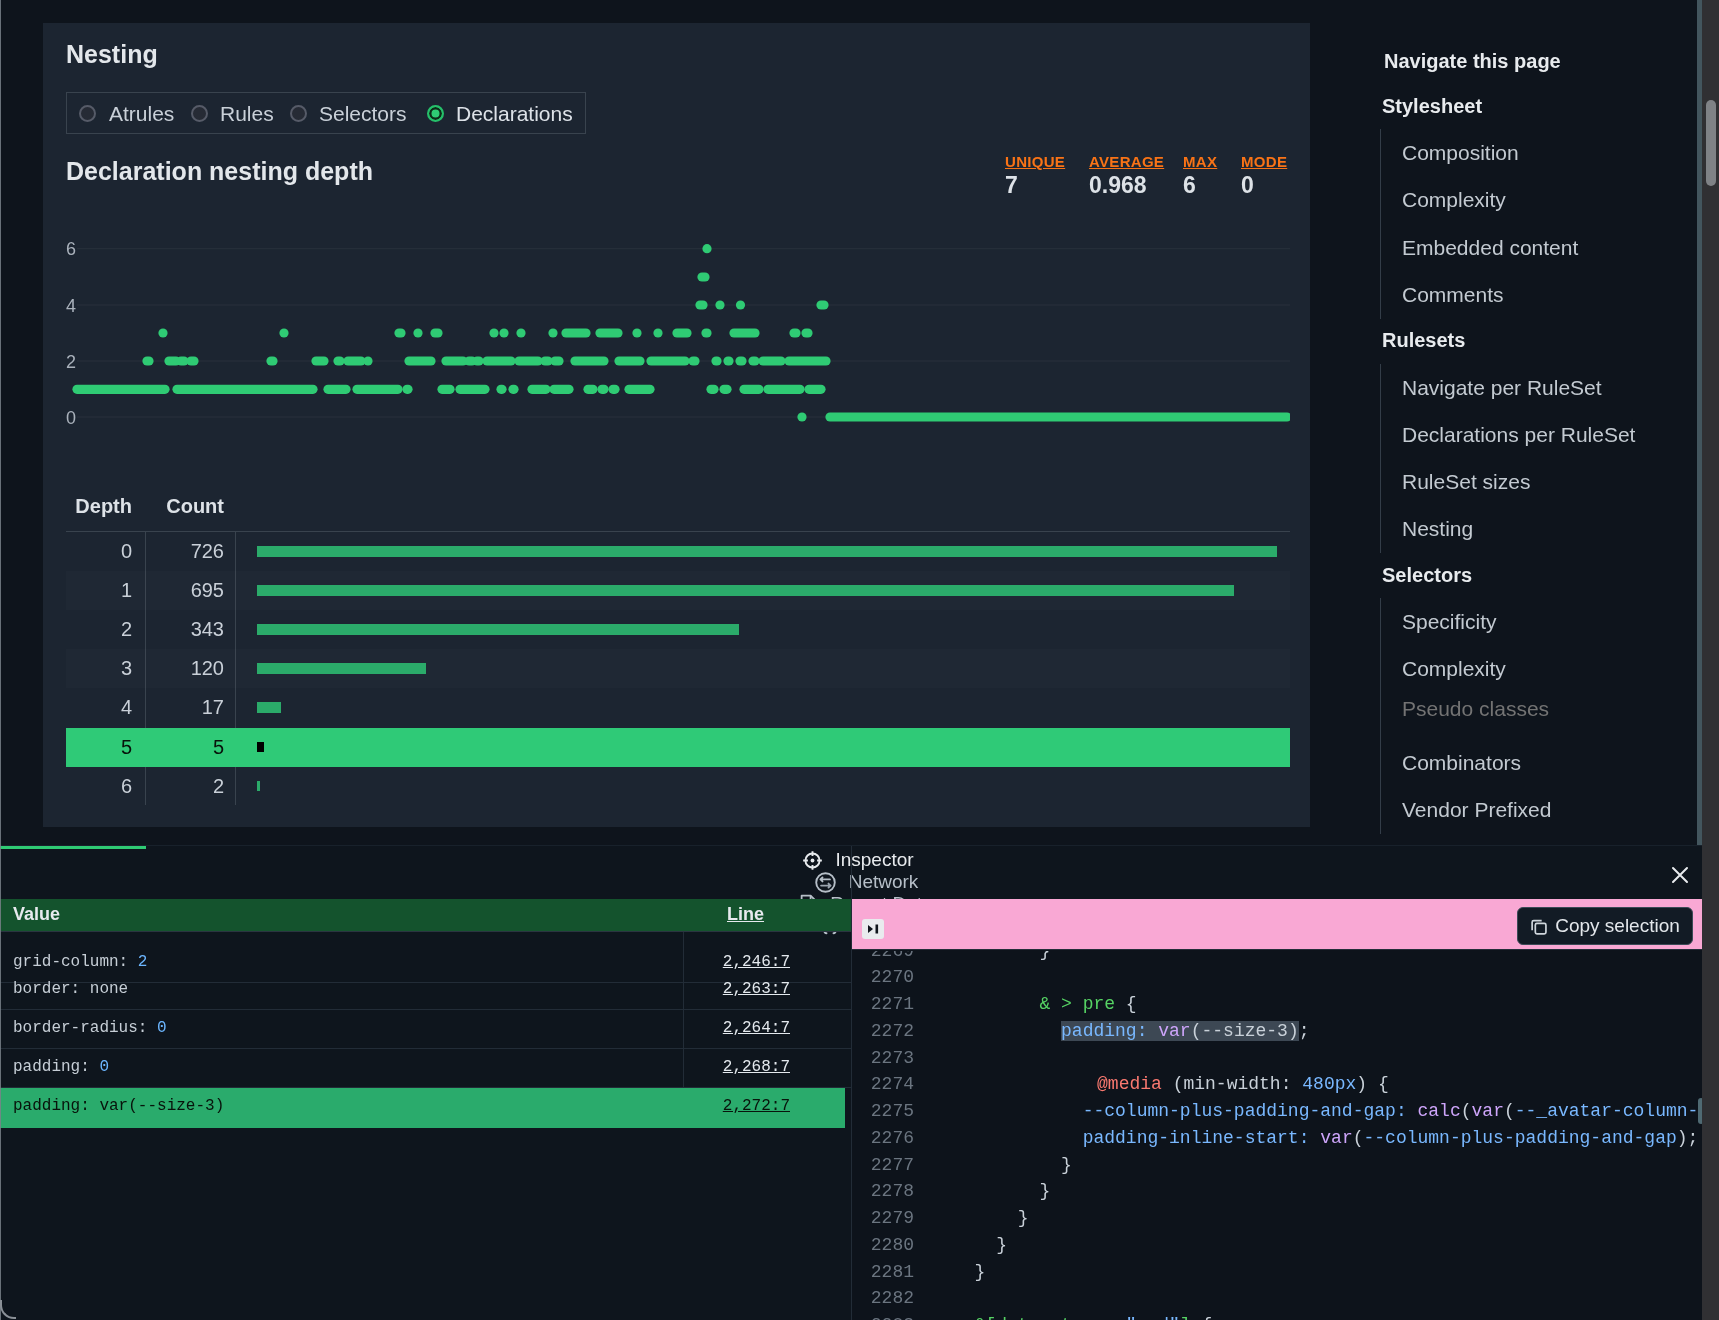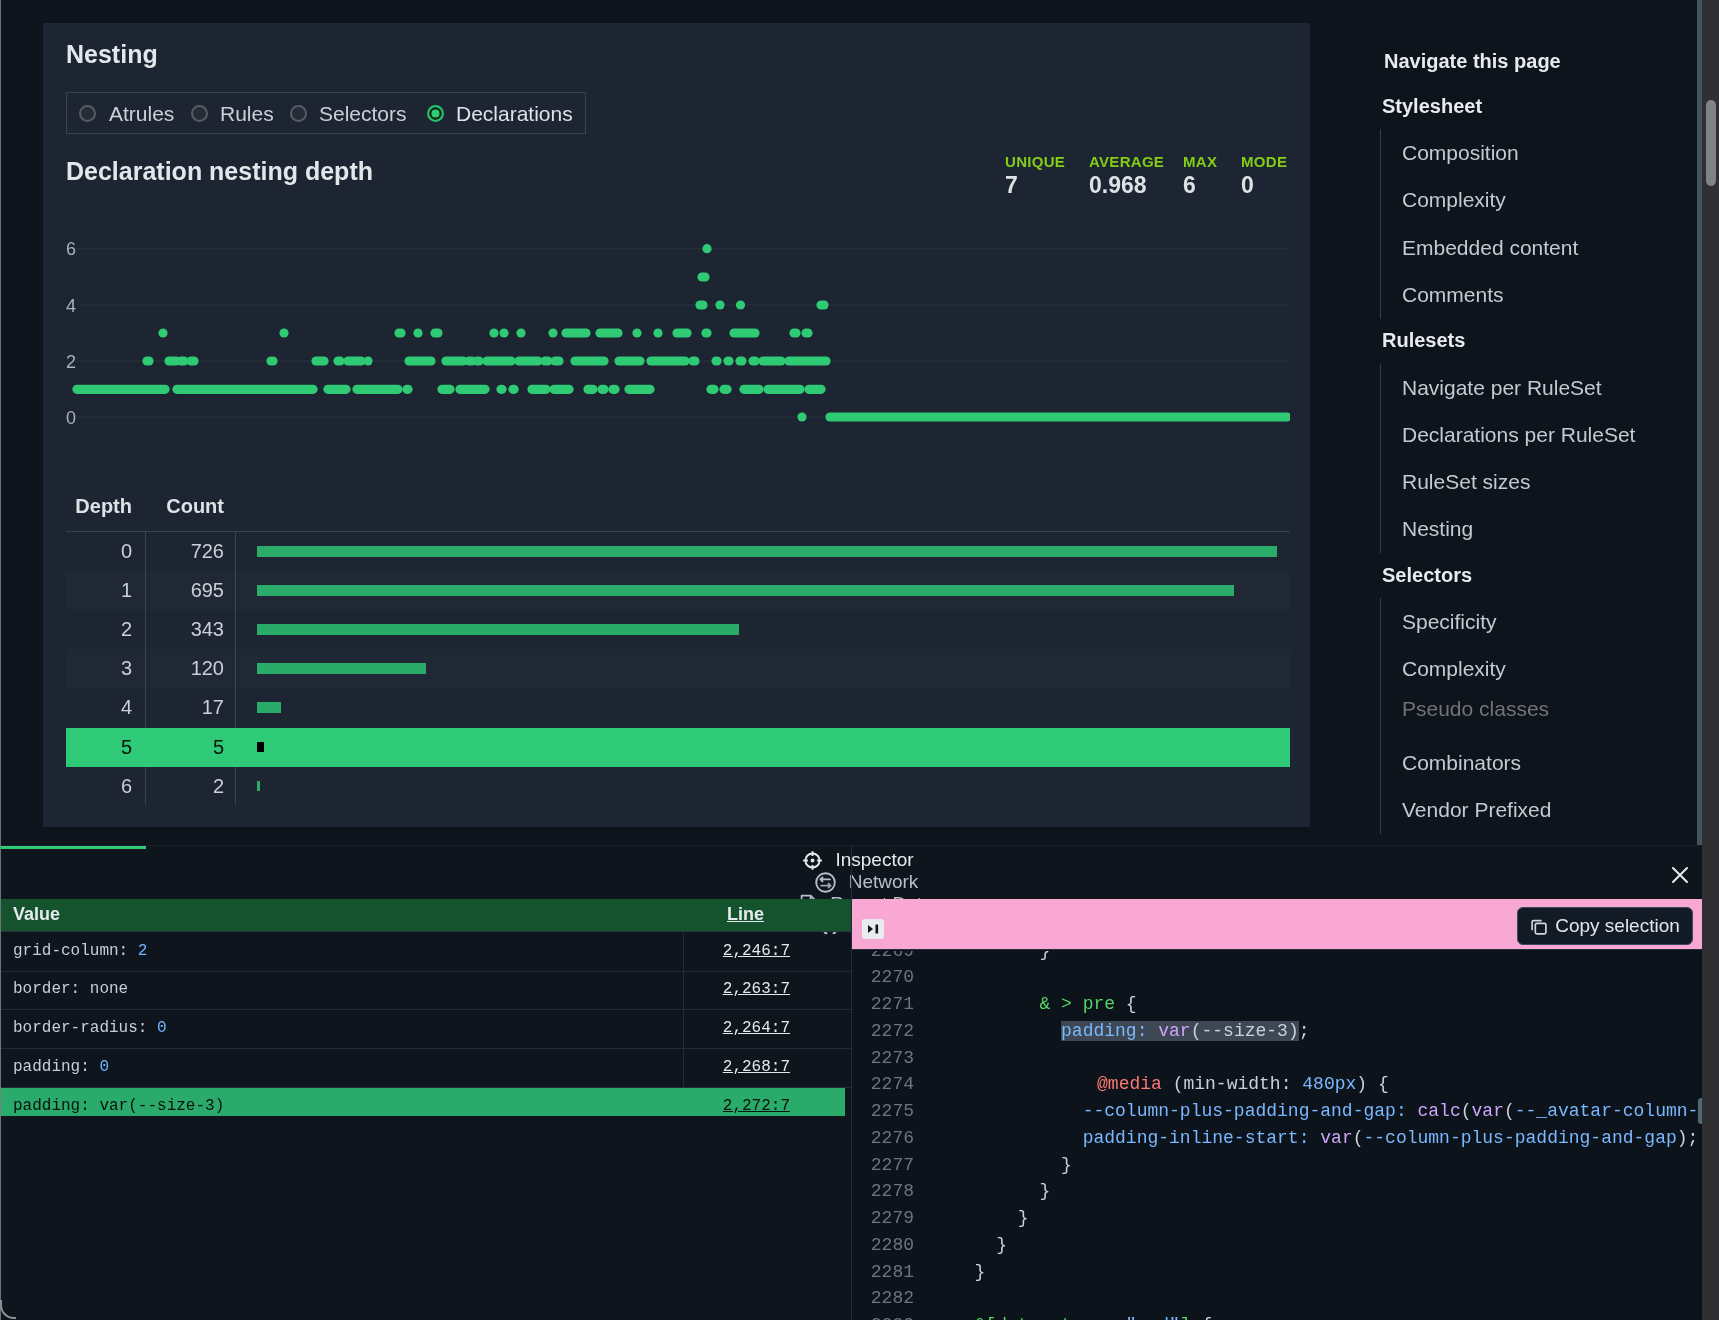--- a/index.html
+++ b/index.html
@@ -3,21 +3,21 @@
 <meta charset="utf-8">
 <style>
   * { margin:0; padding:0; box-sizing:border-box; }
   html,body { width:1719px; height:1320px; background:#0e141c; overflow:hidden;
     font-family:"Liberation Sans", sans-serif; }
   .abs { position:absolute; }
   #card { position:absolute; left:43px; top:23px; width:1267px; height:804px; background:#1c2531; }
   .radio { position:absolute; width:17px; height:17px; border-radius:50%; background:#262b35; border:2px solid #565b68; top:12px; }
   .radio.sel { background:#2fcb74; border:2.5px solid #25c06a; box-shadow:inset 0 0 0 2.5px #0d2b18; }
   .rlabel { position:absolute; top:9px; font-size:21px; color:#c9d0d8; }
-  .slabel { font-size:15px; line-height:15px; letter-spacing:.3px; color:#84cc16; font-weight:bold; }
+  .slabel { font-size:15px; line-height:15px; letter-spacing:.3px; color:#f97316; font-weight:bold;text-decoration:underline; }
   .sval { font-size:23px; line-height:20px; font-weight:bold; color:#dde2e7; margin-top:6px; }
   .trow { position:absolute; left:23px; width:1224px; height:39.1px; }
   .trow .d { position:absolute; left:0; top:0; width:66px; height:100%; font-size:20px; color:#c9d0d8; display:flex; align-items:center; justify-content:flex-end; }
   .trow .c { position:absolute; left:77px; top:0; width:81px; height:100%; font-size:20px; color:#c9d0d8; display:flex; align-items:center; justify-content:flex-end; }
   .trow .bar { position:absolute; left:191px; top:14px; height:10.5px; background:#2bab6a; }
   .vrow { position:absolute; left:0; width:851px; height:39px; border-bottom:1px solid #222c37; font-family:"Liberation Mono", monospace; font-size:16px; }
   .vrow .t { position:absolute; left:13px; top:9px; color:#c6ced6; }
   .vrow .ln { position:absolute; right:61px; top:9px; color:#e4e9ee; text-decoration:underline; }
   .num { color:#6cb6ff; }
   #tabbar { position:absolute; left:0; top:3px; width:1700px; height:50px; display:flex; align-items:center; font-size:19px; color:#b6bfc8;flex-direction:column; }
@@ -253,37 +253,37 @@
         </span>All CSS</span>
   </div>
   <svg class="abs" style="left:1671px;top:20px;" width="18" height="18" viewBox="0 0 18 18">
       <path d="M2 2 L16 16 M16 2 L2 16" stroke="#e8ebee" stroke-width="2" stroke-linecap="round"></path>
     </svg>
 
   <div class="abs" style="left:0;top:53px;width:851px;height:33px;background:#14532d;border-bottom:1px solid #2a3440;">
     <div class="abs" style="left:13px;top:5px;font-size:18px;font-weight:bold;color:#e7eaee;">Value</div>
     <div class="abs" style="left:727px;top:5px;font-size:18px;font-weight:bold;color:#e7eaee;text-decoration:underline;">Line</div>
   </div>
-<div class="vrow" style="top:87px;">
+<div class="vrow" style="top:98px;">
       <div class="t">grid-column: <span class="num">2</span></div>
       <div class="ln">2,246:7</div>
     </div>
   <div class="vrow" style="top:125px;">
       <div class="t">border: none</div>
       <div class="ln">2,263:7</div>
     </div>
   <div class="vrow" style="top:164px;">
       <div class="t">border-radius: <span class="num">0</span></div>
       <div class="ln">2,264:7</div>
     </div>
   <div class="vrow" style="top:203px;">
       <div class="t">padding: <span class="num">0</span></div>
       <div class="ln">2,268:7</div>
     </div>
-  <div class="vrow" style="top:242px;left:0;width:845px;background:#2aab6c;border-bottom:none;height:28px;padding-left:24px;">
+  <div class="vrow" style="top:242px;left:0;width:845px;background:#2aab6c;border-bottom:none;height:40px;padding-left:24px;">
       <div class="t" style="color:#08130b;">padding: var(--size-3)</div>
       <div class="ln" style="color:#08130b;right:55px;">2,272:7</div>
     </div>
   <div class="abs" style="left:683px;top:86px;width:1px;height:156px;background:#222c37;"></div>
   <div class="abs" style="left:851px;top:0px;width:1px;height:475px;background:#222c37;"></div>
 
   <div class="abs" style="left:852px;top:53px;width:852px;height:422px;background:#0d131b;">
     <div class="abs" style="left:0;top:0;width:852px;height:51px;background:#f9a8d4;border-bottom:1px solid #242e39;">
       <svg class="abs" style="left:10px;top:20px" width="22" height="20" viewBox="0 0 22 20">
           <rect x="0" y="0" width="22" height="20" rx="3" fill="#e9ebee"></rect>

